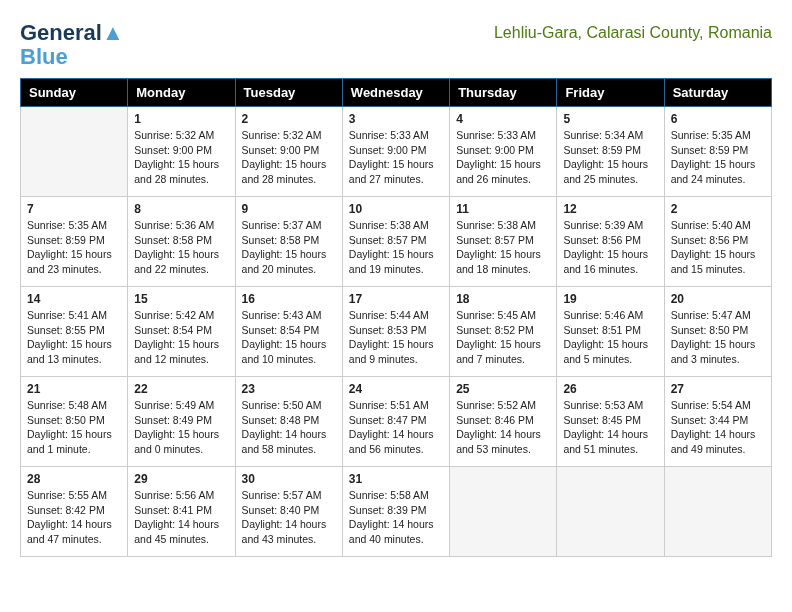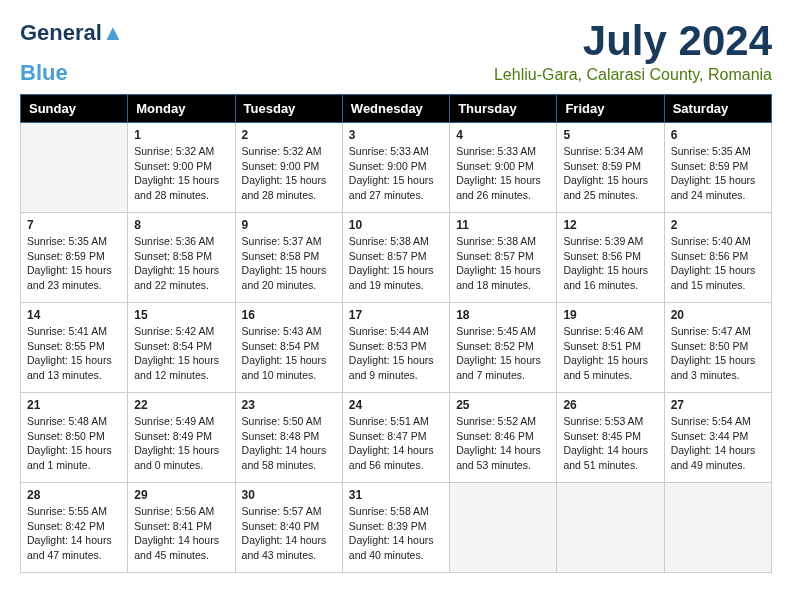--- a/index.html
+++ b/index.html
@@ -13,21 +13,20 @@
     .header {
       display: flex;
       justify-content: space-between;
       align-items: flex-start;
       margin-bottom: 10px;
     }
     .logo {
       display: flex;
       flex-direction: column;
       align-items: flex-start;
-      gap: 16px;
     }
     .title-block {
       text-align: right;
     }
     .month-title {
       font-size: 42px;
       font-weight: bold;
       color: #1a3a5c;
       line-height: 1;
     }
@@ -85,21 +84,20 @@
 <div class="header">
   <div class="logo">
     <div class="logo-wrapper">
       <div style="font-size:22px; font-weight:bold; color:#1a3a5c;">
         <span style="color:#1a3a5c;">General</span><span style="color:#4a9fd4;">▲</span>
       </div>
     </div>
     <div style="font-size:22px; font-weight:bold; color:#4a9fd4; line-height:1;">Blue</div>
   </div>
   <div class="title-block">
-    <div class="month-title">July 2024</div>
     <div class="location">Lehliu-Gara, Calarasi County, Romania</div>
   </div>
 </div>
 
 <table class="calendar">
   <thead>
     <tr>
     <th>Sunday</th>
         <th>Monday</th>
         <th>Tuesday</th>

